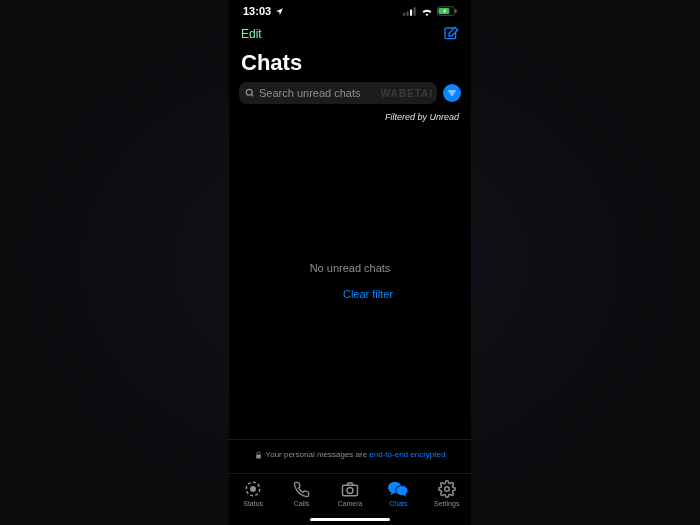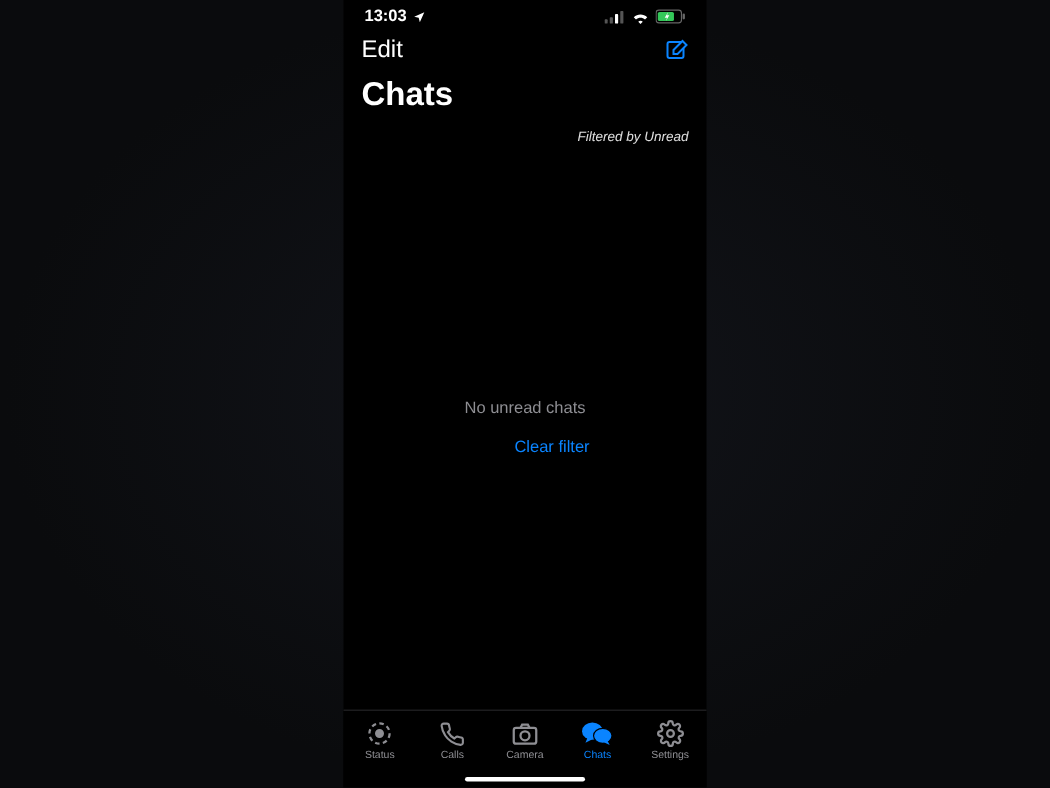--- a/index.html
+++ b/index.html
@@ -5,21 +5,21 @@
   * { margin: 0; padding: 0; box-sizing: border-box; }
   html, body { width: 700px; height: 525px; background: #0a0b0d; font-family: -apple-system, Helvetica, Arial, sans-serif; overflow: hidden; }
   .stage { width: 700px; height: 525px; display: flex; align-items: flex-start; justify-content: center; background: radial-gradient(ellipse at center, #12141a 0%, #0a0b0d 70%); }
   .phone { width: 242px; height: 525px; background: #000; position: relative; display: flex; flex-direction: column; color: #fff; }
   
   .statusbar { height: 22px; display: flex; align-items: center; justify-content: space-between; padding: 0 14px; font-size: 11px; font-weight: 600; }
   .statusbar .left { display: flex; align-items: center; gap: 4px; }
   .statusbar .right { display: flex; align-items: center; gap: 4px; }
   
   .navrow { height: 24px; display: flex; align-items: center; justify-content: space-between; padding: 0 12px; }
-  .editlink { color: #ffffff; font-size: 16px; }
+  .editlink { color: #86efac; font-size: 12px; }
   .compose { color: #0a84ff; }
   
   .title { padding: 4px 12px 6px; font-size: 22px; font-weight: 700; }
   
   .searchrow { display: flex; align-items: center; gap: 6px; padding: 0 10px 4px; }
   .searchfield { flex: 1; background: #1c1c1e; border-radius: 8px; height: 22px; display: flex; align-items: center; padding: 0 6px; color: #8e8e93; font-size: 11px; position: relative; overflow: hidden; }
   .searchfield .mag { margin-right: 4px; }
   .watermark { position: absolute; right: 4px; top: 0; bottom: 0; display: flex; align-items: center; letter-spacing: 1px; font-weight: 700; color: #3a3a3c; font-size: 10px; }
   .filterbtn { width: 18px; height: 18px; border-radius: 50%; background: #0a84ff; display: flex; align-items: center; justify-content: center; }
   .filtered { text-align: right; font-size: 9px; color: #e0e0e0; padding: 4px 12px 0 0; font-style: italic; }
@@ -83,28 +83,60 @@
       <span class="compose">
         <svg width="16" height="16" viewBox="0 0 24 24" fill="none" stroke="#0a84ff" stroke-width="2">
             <rect x="3" y="3" width="16" height="16" rx="2"></rect>
             <path d="M18 2l4 4-9 9H9v-4l9-9z" fill="#000" stroke="#0a84ff"></path>
           </svg>
       </span>
     </div>
 
     <div class="title">Chats</div>
 
+    <div class="searchrow">
+      <div class="searchfield">
+        <span class="mag">
+          <svg width="10" height="10" viewBox="0 0 24 24" fill="none" stroke="#8e8e93" stroke-width="3">
+              <circle cx="10" cy="10" r="7"></circle>
+              <line x1="20" y1="20" x2="15" y2="15"></line>
+            </svg>
+        </span>
+        <span>Search unread chats</span>
+        <span class="watermark">WABETAI</span>
+      </div>
+      <div class="filterbtn">
+        <svg width="10" height="10" viewBox="0 0 24 24" fill="none" stroke="#fff" stroke-width="2.5" stroke-linecap="round">
+            <line x1="4" y1="7" x2="20" y2="7"></line>
+            <line x1="7" y1="12" x2="17" y2="12"></line>
+            <line x1="10" y1="17" x2="14" y2="17"></line>
+          </svg>
+      </div>
+    </div>
 
     <div class="filtered">Filtered by Unread</div>
 
     <div class="empty">
       <div class="msg">No unread chats</div>
       <div class="clear">Clear filter</div>
     </div>
 
+    <div class="enc">
+      <span>
+        <svg width="7" height="8" viewBox="0 0 24 28" fill="#8e8e93">
+            <rect x="4" y="12" width="16" height="14" rx="2"></rect>
+            <path d="M7 12V8a5 5 0 0110 0v4" fill="none" stroke="#8e8e93" stroke-width="2.5"></path>
+          </svg>
+      </span>
+      <span>
+        <span>Your personal messages are</span>
+        <span> </span>
+        <span class="link">end-to-end encrypted</span>
+      </span>
+    </div>
 
     <div class="tabbar">
       <div class="tab">
         <span class="ico">
           <svg width="18" height="18" viewBox="0 0 24 24" fill="none" stroke="#8e8e93" stroke-width="2">
               <circle cx="12" cy="12" r="9" stroke-dasharray="4 3"></circle>
               <circle cx="12" cy="12" r="3" fill="#8e8e93"></circle>
             </svg>
         </span>
         <span>Status</span>

